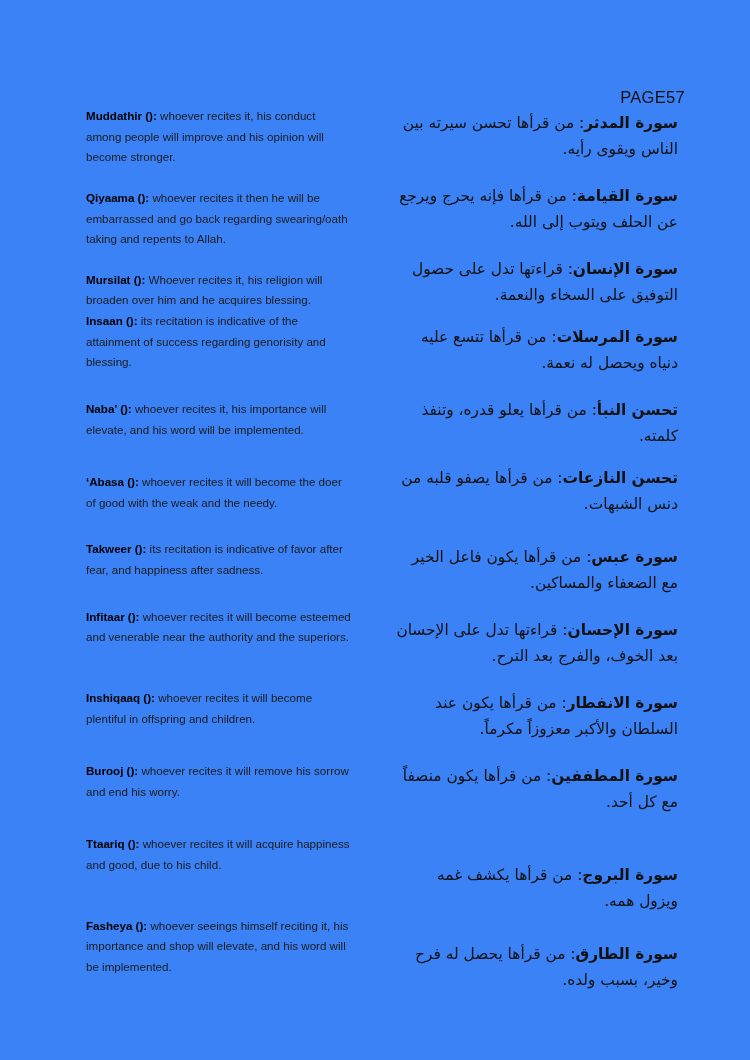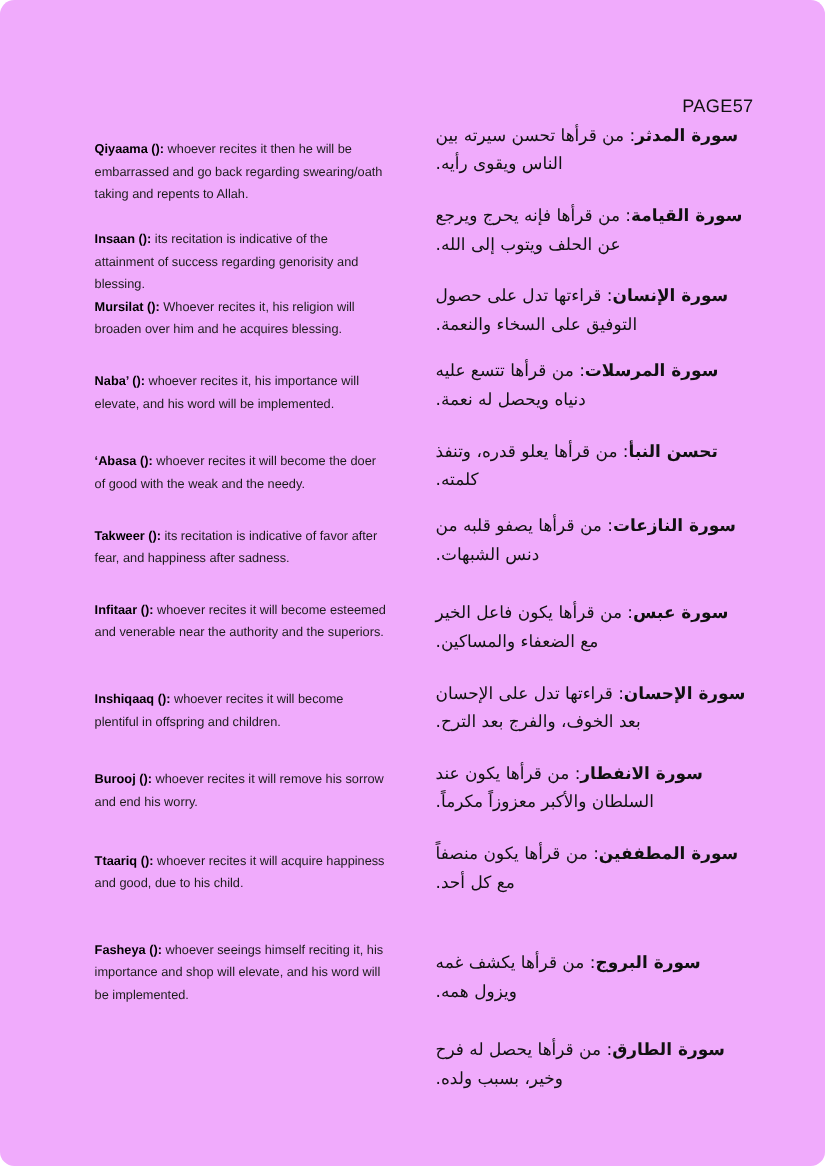--- a/index.html
+++ b/index.html
@@ -13,22 +13,21 @@
     height: 1060px;
     position: relative;
     font-family: "Liberation Sans", sans-serif;
     color: #000000;
     overflow: hidden;
   }
 
   .page {
     position: absolute;
     inset: 0;
-    background: #f0abfc;
-    border-radius: 13px;
+    background: #3b82f6;
   }
 
   
   .page-header {
     position: absolute;
     top: 88px;
     right: 65px;
     font-size: 16.5px;
     letter-spacing: 0.3px;
     color: #111;
@@ -67,43 +66,44 @@
   .en-gap-lg { height: 26px; }
   .en-gap-xl { height: 32px; }
 
   
   .ar-entry {
     font-size: 15.4px;
     line-height: 1.72;
     color: #111;
     margin: 0;
     font-family: "DejaVu Sans", sans-serif;
-    text-align: left;
+    text-align: right;
     direction: rtl;
   }
   .ar-entry .surah {
     font-weight: bold;
   }
   .ar-gap-md { height: 15px; }
   .ar-gap-lg { height: 20px; }
   .ar-gap-xl { height: 26px; }
 </style>
 </head>
 <body>
 
 <div class="page">
 
   <div class="page-header">PAGE57</div>
 
   <div class="col-en">
+      <p class="en-entry"><span class="surah">Muddathir ():</span><span> whoever recites it, his conduct among people will improve and his opinion will become stronger.</span></p>
       <div class="en-gap-md"></div>
       <p class="en-entry"><span class="surah">Qiyaama ():</span><span> whoever recites it then he will be embarrassed and go back regarding swearing/oath taking and repents to Allah.</span></p>
       <div class="en-gap-md"></div>
+      <p class="en-entry"><span class="surah">Mursilat ():</span><span> Whoever recites it, his religion will broaden over him and he acquires blessing.</span></p>
       <p class="en-entry"><span class="surah">Insaan ():</span><span> its recitation is indicative of the attainment of success regarding genorisity and blessing.</span></p>
-      <p class="en-entry"><span class="surah">Mursilat ():</span><span> Whoever recites it, his religion will broaden over him and he acquires blessing.</span></p>
       <div class="en-gap-lg"></div>
       <p class="en-entry"><span class="surah">Naba’ ():</span><span> whoever recites it, his importance will elevate, and his word will be implemented.</span></p>
       <div class="en-gap-xl"></div>
       <p class="en-entry"><span class="surah">‘Abasa ():</span><span> whoever recites it will become the doer of good with the weak and the needy.</span></p>
       <div class="en-gap-lg"></div>
       <p class="en-entry"><span class="surah">Takweer ():</span><span> its recitation is indicative of favor after fear, and happiness after sadness.</span></p>
       <div class="en-gap-lg"></div>
       <p class="en-entry"><span class="surah">Infitaar ():</span><span> whoever recites it will become esteemed and venerable near the authority and the superiors.</span></p>
       <div class="en-gap-md"></div>
       <div class="en-gap-md"></div>
@@ -121,21 +121,21 @@
       <p class="ar-entry"><span class="surah">سورة المدثر</span><span>: من قرأها تحسن سيرته بين الناس ويقوى رأيه.</span></p>
       <div class="ar-gap-lg"></div>
       <p class="ar-entry"><span class="surah">سورة القيامة</span><span>: من قرأها فإنه يحرج ويرجع عن الحلف ويتوب إلى الله.</span></p>
       <div class="ar-gap-lg"></div>
       <p class="ar-entry"><span class="surah">سورة الإنسان</span><span>: قراءتها تدل على حصول التوفيق على السخاء والنعمة.</span></p>
       <div class="ar-gap-md"></div>
       <p class="ar-entry"><span class="surah">سورة المرسلات</span><span>: من قرأها تتسع عليه دنياه ويحصل له نعمة.</span></p>
       <div class="ar-gap-lg"></div>
       <p class="ar-entry"><span class="surah">تحسن النبأ</span><span>: من قرأها يعلو قدره، وتنفذ كلمته.</span></p>
       <div class="ar-gap-md"></div>
-      <p class="ar-entry"><span class="surah">سورة النازعات</span><span>: من قرأها يصفو قلبه من دنس الشبهات.</span></p>
+      <p class="ar-entry"><span class="surah">تحسن النازعات</span><span>: من قرأها يصفو قلبه من دنس الشبهات.</span></p>
       <div class="ar-gap-xl"></div>
       <p class="ar-entry"><span class="surah">سورة عبس</span><span>: من قرأها يكون فاعل الخير مع الضعفاء والمساكين.</span></p>
       <div class="ar-gap-lg"></div>
       <p class="ar-entry"><span class="surah">سورة الإحسان</span><span>: قراءتها تدل على الإحسان بعد الخوف، والفرج بعد الترح.</span></p>
       <div class="ar-gap-lg"></div>
       <p class="ar-entry"><span class="surah">سورة الانفطار</span><span>: من قرأها يكون عند السلطان والأكبر معزوزاً مكرماً.</span></p>
       <div class="ar-gap-lg"></div>
       <p class="ar-entry"><span class="surah">سورة المطففين</span><span>: من قرأها يكون منصفاً مع كل أحد.</span></p>
       <div class="ar-gap-lg"></div>
       <div class="ar-gap-xl"></div>

